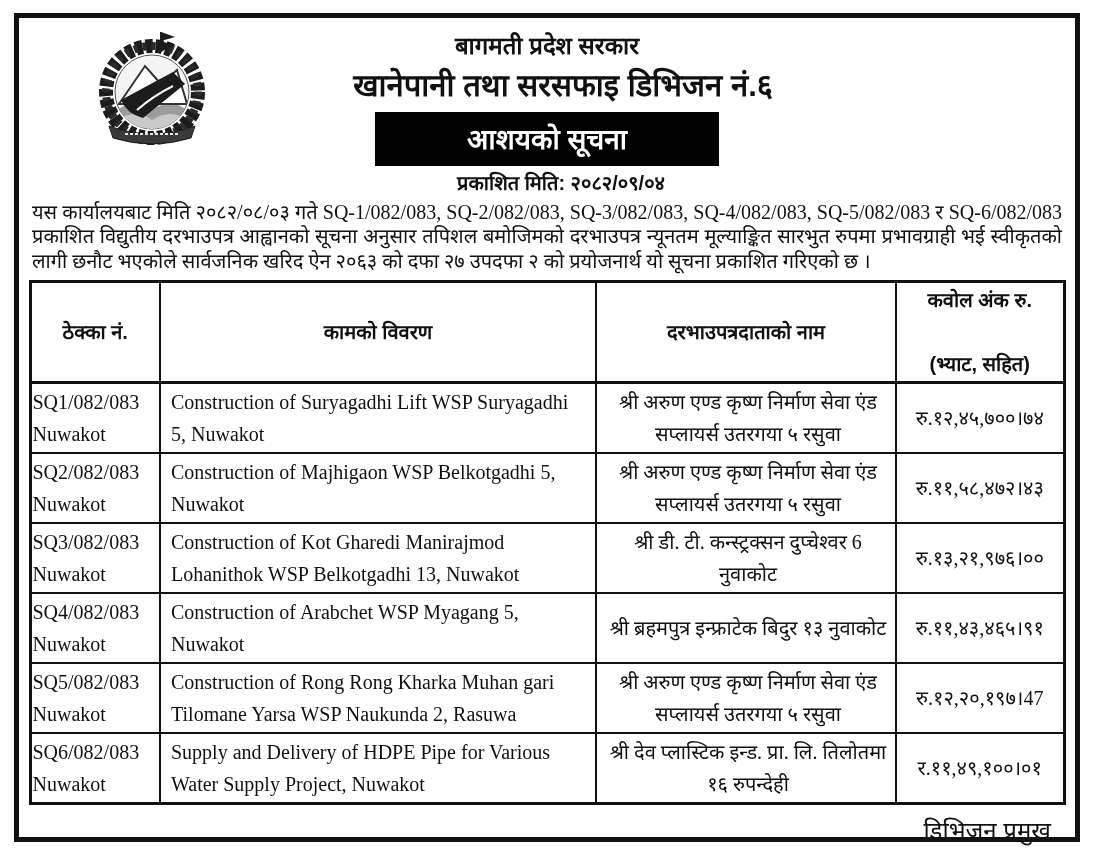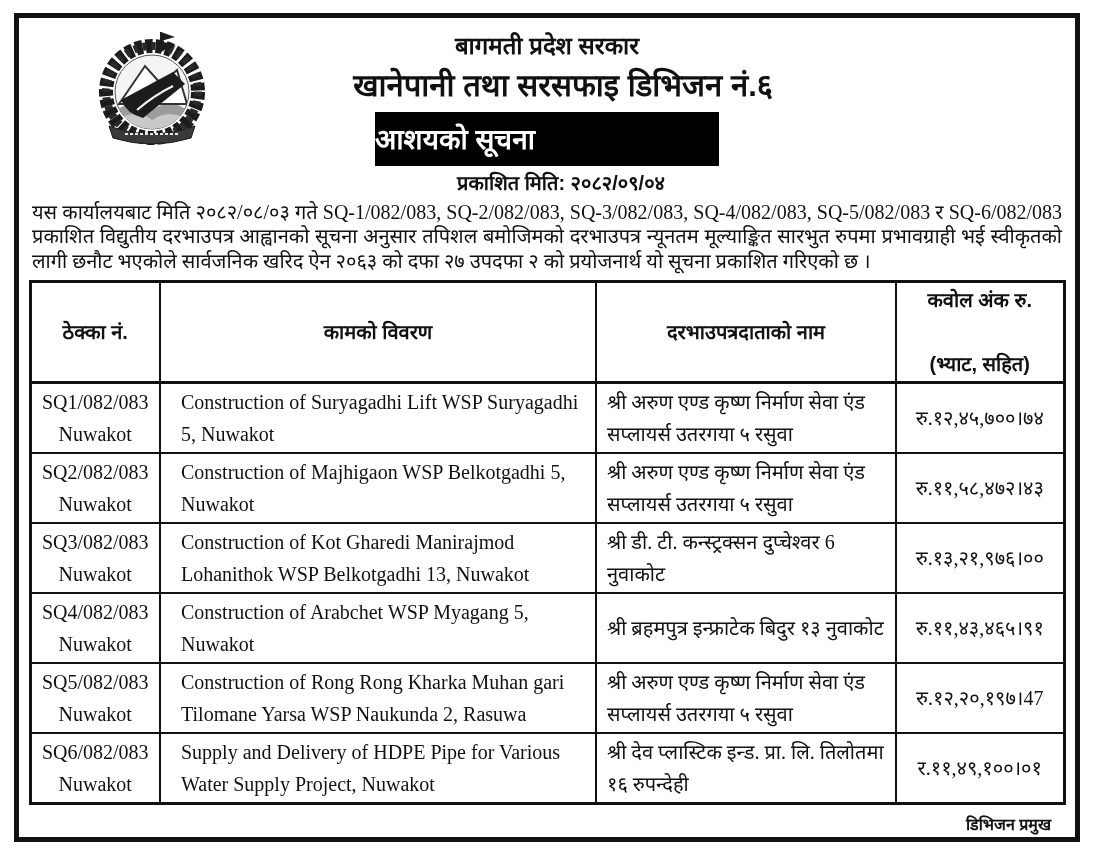--- a/index.html
+++ b/index.html
@@ -19,21 +19,21 @@
     height:829px;box-sizing:border-box;background:var(--paper);
   }
   
   .logo-wrap{position:absolute;left:58px;top:8px;width:150px;height:122px;}
   .titles{text-align:center;padding-top:10px;font-family:"Liberation Sans","DejaVu Sans",sans-serif;}
   .t-gov{font-size:24px;font-weight:bold;margin:0;}
   .t-office{font-size:31px;font-weight:bold;margin:2px 0 0;padding-left:32px;}
   .t-district{font-size:21px;font-weight:bold;margin:2px 0 0;}
   .banner{
     width:344px;margin:7px auto 3px;background:var(--banner-bg);color:var(--banner-text);
-    text-align:left;font-size:28px;font-weight:bold;padding:7px 0 9px;
+    text-align:center;font-size:28px;font-weight:bold;padding:7px 0 9px;
     font-family:"Liberation Sans","DejaVu Sans",sans-serif;
   }
   .published{
     text-align:center;font-weight:bold;font-size:20px;margin:1px 0 4px;
     font-family:"Liberation Sans","DejaVu Sans",sans-serif;
     padding-left:28px;
   }
   .para{
     margin:0 13px;font-size:20px;line-height:1.22;text-align:justify;
   }
@@ -44,29 +44,29 @@
   }
   table.tender th,table.tender td{
     border:2px solid var(--ink);vertical-align:middle;
     font-size:20px;line-height:1.6;box-sizing:border-box;
   }
   table.tender th{
     font-family:"Liberation Sans","DejaVu Sans",sans-serif;
     font-weight:bold;height:62px;border-bottom:3px solid var(--ink);
   }
   col.c-no{width:130px;} col.c-desc{width:436px;} col.c-bidder{width:300px;} col.c-amt{width:168px;}
-  td.cell-no{text-align:center;}
+  td.cell-no{}
   td.cell-no .ln{display:block;}
-  td.cell-desc{text-align:left;padding:2px 8px 2px 20px;}
-  td.cell-bidder{text-align:left;padding:2px 6px 2px 10px;}
+  td.cell-desc{text-align:left;padding:2px 8px 2px 10px;}
+  td.cell-bidder{text-align:center;padding:2px 6px 2px 10px;}
   td.cell-amt{text-align:center;font-size:19px;}
   tr.data-row{height:70px;}
   .hdr-two .l2{display:block;margin-top:32px;}
   .sig{
-    text-align:right;margin:8px 24px 0;font-weight:bold;font-size:16px;
+    text-align:right;margin:8px 24px 0;font-weight:normal;font-size:24px;
     font-family:"Liberation Sans","DejaVu Sans",sans-serif;
   }
 </style>
 </head>
 <body>
 
 <div class="doc">
 
   <div class="logo-wrap">
     <svg width="150" height="122" viewBox="0 0 150 122">

